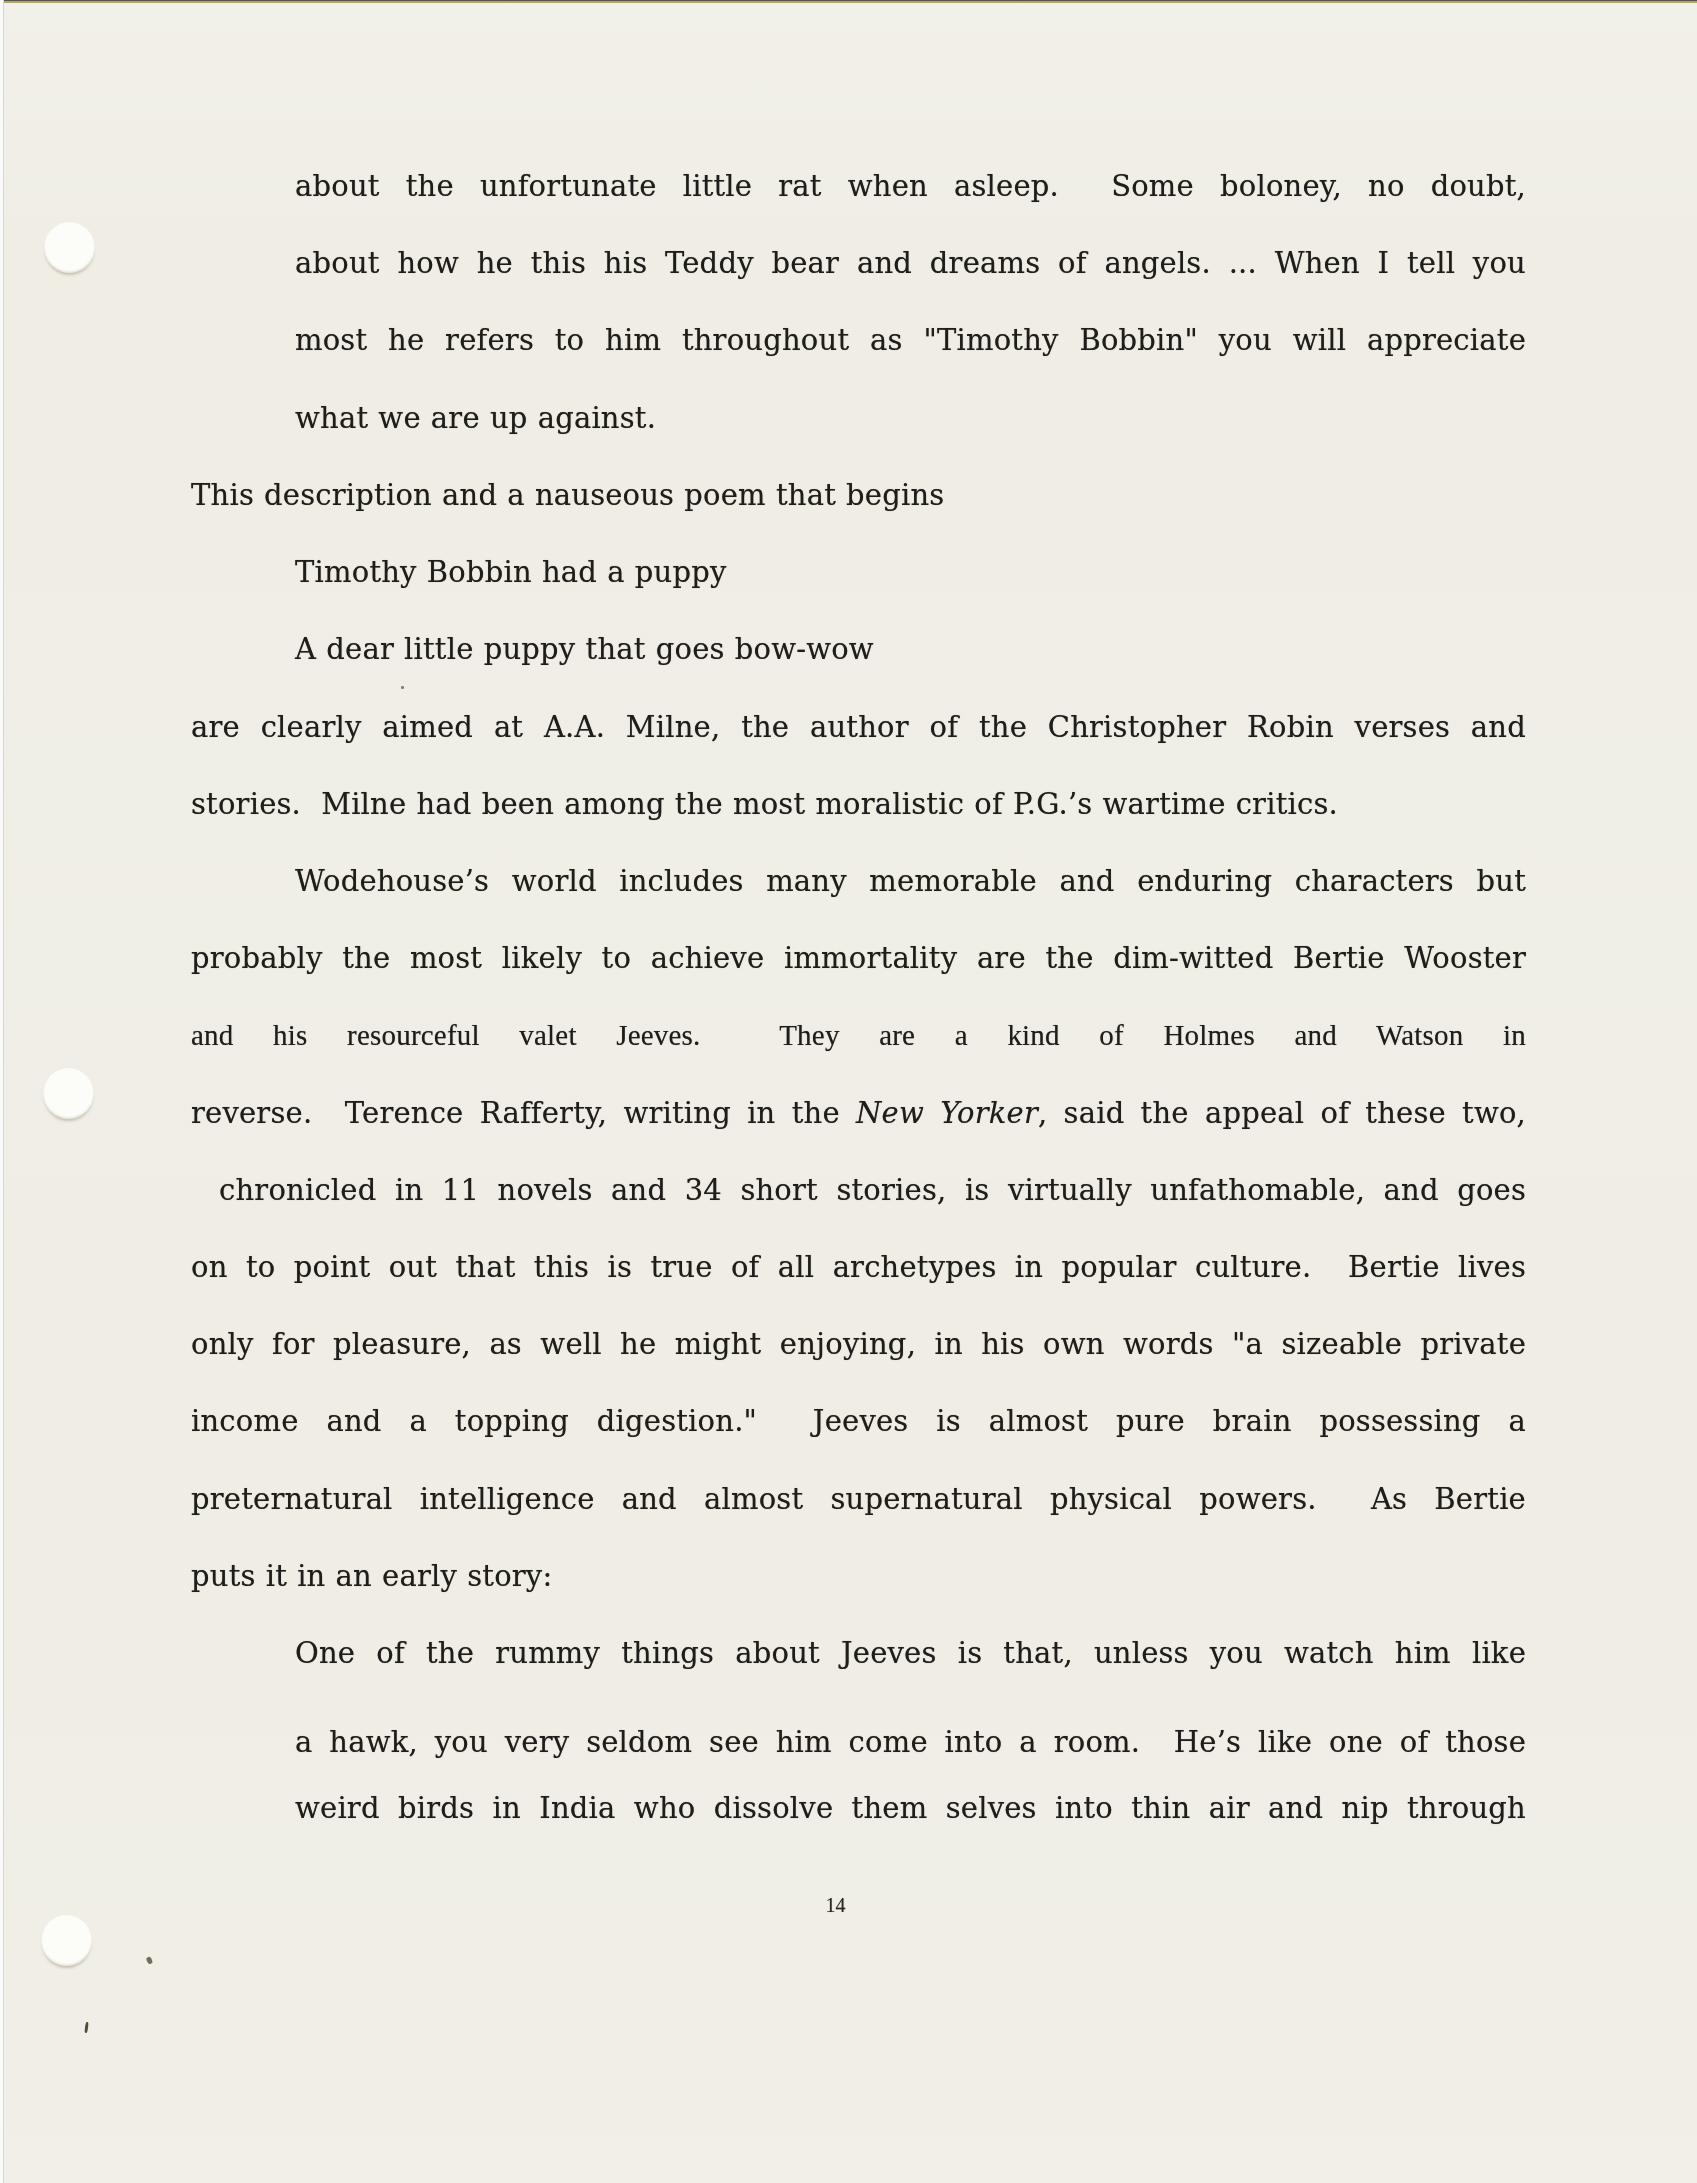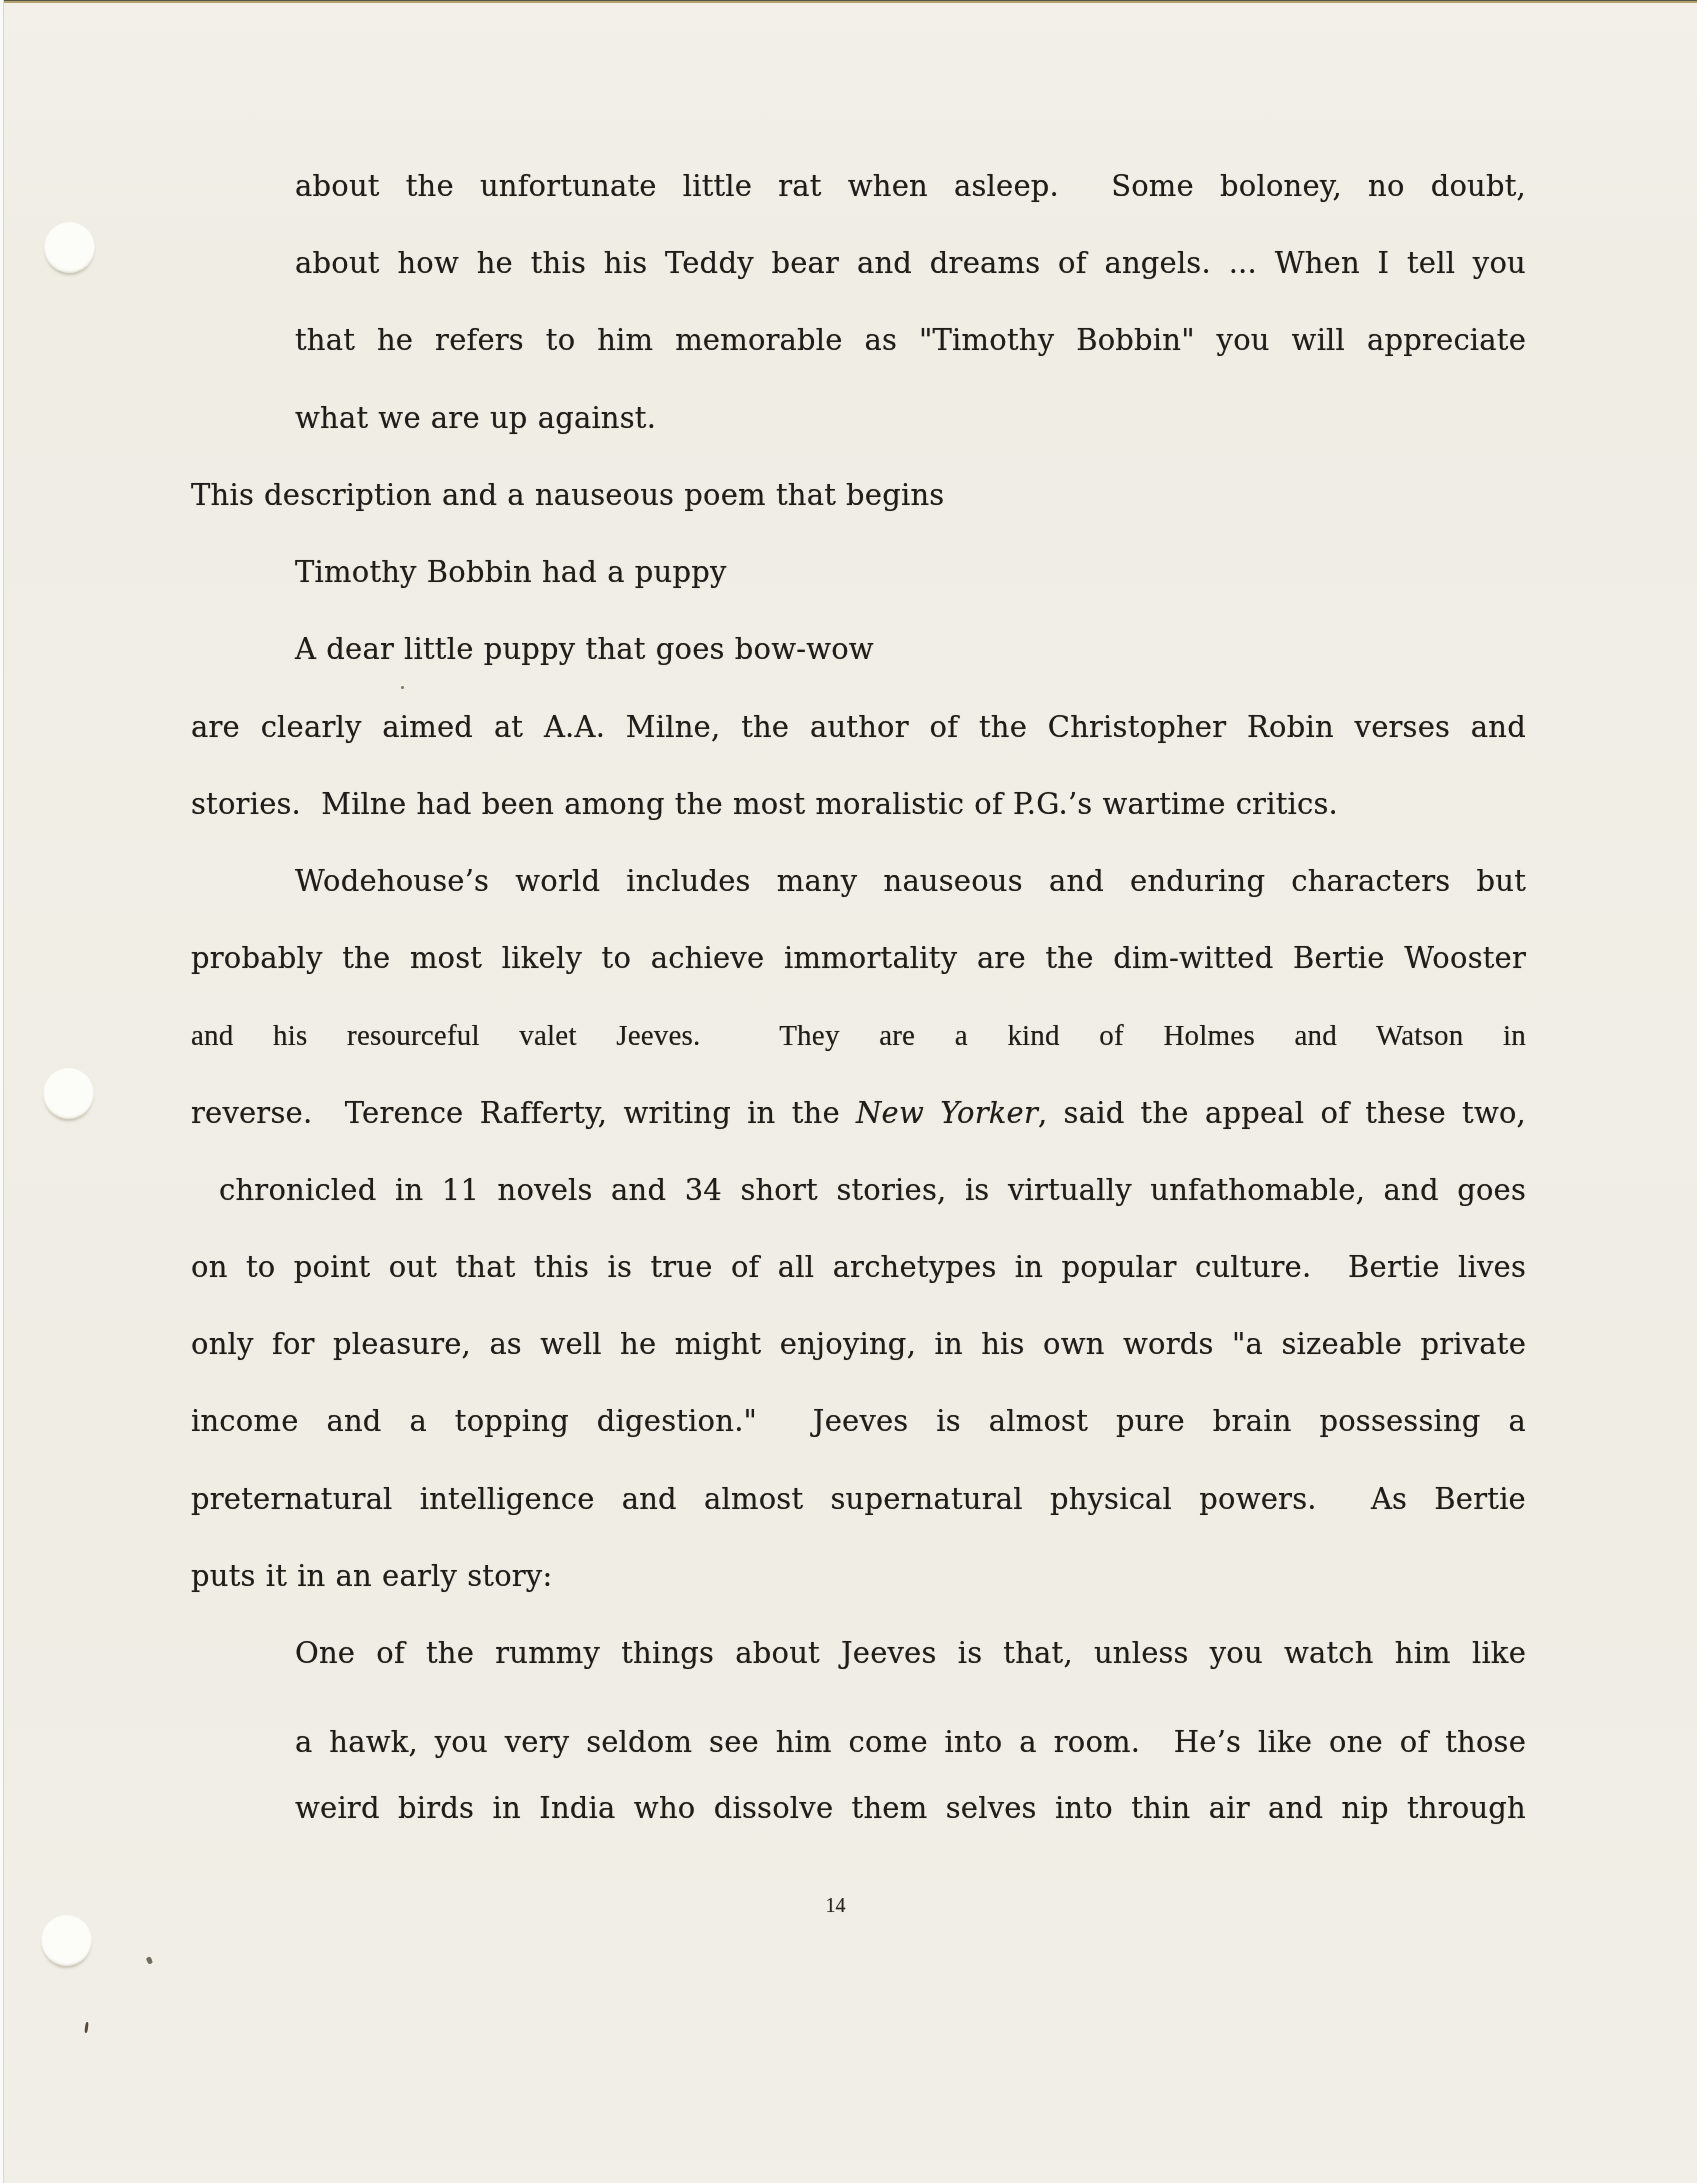--- a/index.html
+++ b/index.html
@@ -95,28 +95,28 @@
   <div class="edge-left"></div>
   <div class="edge-right"></div>
 
   <div class="hole hole-1"></div>
   <div class="hole hole-2"></div>
   <div class="hole hole-3"></div>
 
   <div id="text-column">
       <div class="line indent-quote just" style="top: 169px;">about the unfortunate little rat when asleep.&nbsp; Some boloney, no doubt,</div>
       <div class="line indent-quote just" style="top: 246px;">about how he this his Teddy bear and dreams of angels. ... When I tell you</div>
-      <div class="line indent-quote just" style="top: 323px;">that he refers to him memorable as "Timothy Bobbin" you will appreciate</div>
+      <div class="line indent-quote just" style="top: 323px;">most he refers to him throughout as "Timothy Bobbin" you will appreciate</div>
       <div class="line indent-quote left" style="top: 401px;">what we are up against.</div>
       <div class="line indent-body left" style="top: 478px;">This description and a nauseous poem that begins</div>
       <div class="line indent-quote left" style="top: 555px;">Timothy Bobbin had a puppy</div>
       <div class="line indent-quote left" style="top: 632px;">A dear little puppy that goes bow-wow</div>
       <div class="line indent-body just" style="top: 710px;">are clearly aimed at A.A. Milne, the author of the Christopher Robin verses and</div>
       <div class="line indent-body left" style="top: 787px;">stories.&nbsp; Milne had been among the most moralistic of P.G.’s wartime critics.</div>
-      <div class="line indent-quote just" style="top: 864px;">Wodehouse’s world includes many nauseous and enduring characters but</div>
+      <div class="line indent-quote just" style="top: 864px;">Wodehouse’s world includes many memorable and enduring characters but</div>
       <div class="line indent-body just" style="top: 941px;">probably the most likely to achieve immortality are the dim-witted Bertie Wooster</div>
       <div class="line indent-body just" style="top: 1018px; font-family: Liberation Serif, serif;">and his resourceful valet Jeeves.&nbsp; They are a kind of Holmes and Watson in</div>
       <div class="line indent-body just" style="top: 1096px;"><span>reverse.&nbsp; Terence Rafferty, writing in the </span><i>New Yorker</i><span>, said the appeal of these two,</span></div>
       <div class="line indent-body just" style="top: 1173px; margin-left: 28px;">chronicled in 11 novels and 34 short stories, is virtually unfathomable, and goes</div>
       <div class="line indent-body just" style="top: 1250px;">on to point out that this is true of all archetypes in popular culture.&nbsp; Bertie lives</div>
       <div class="line indent-body just" style="top: 1327px;">only for pleasure, as well he might enjoying, in his own words "a sizeable private</div>
       <div class="line indent-body just" style="top: 1404px;">income and a topping digestion."&nbsp; Jeeves is almost pure brain possessing a</div>
       <div class="line indent-body just" style="top: 1482px;">preternatural intelligence and almost supernatural physical powers.&nbsp; As Bertie</div>
       <div class="line indent-body left" style="top: 1559px;">puts it in an early story:</div>
       <div class="line indent-quote just" style="top: 1636px;">One of the rummy things about Jeeves is that, unless you watch him like</div>

